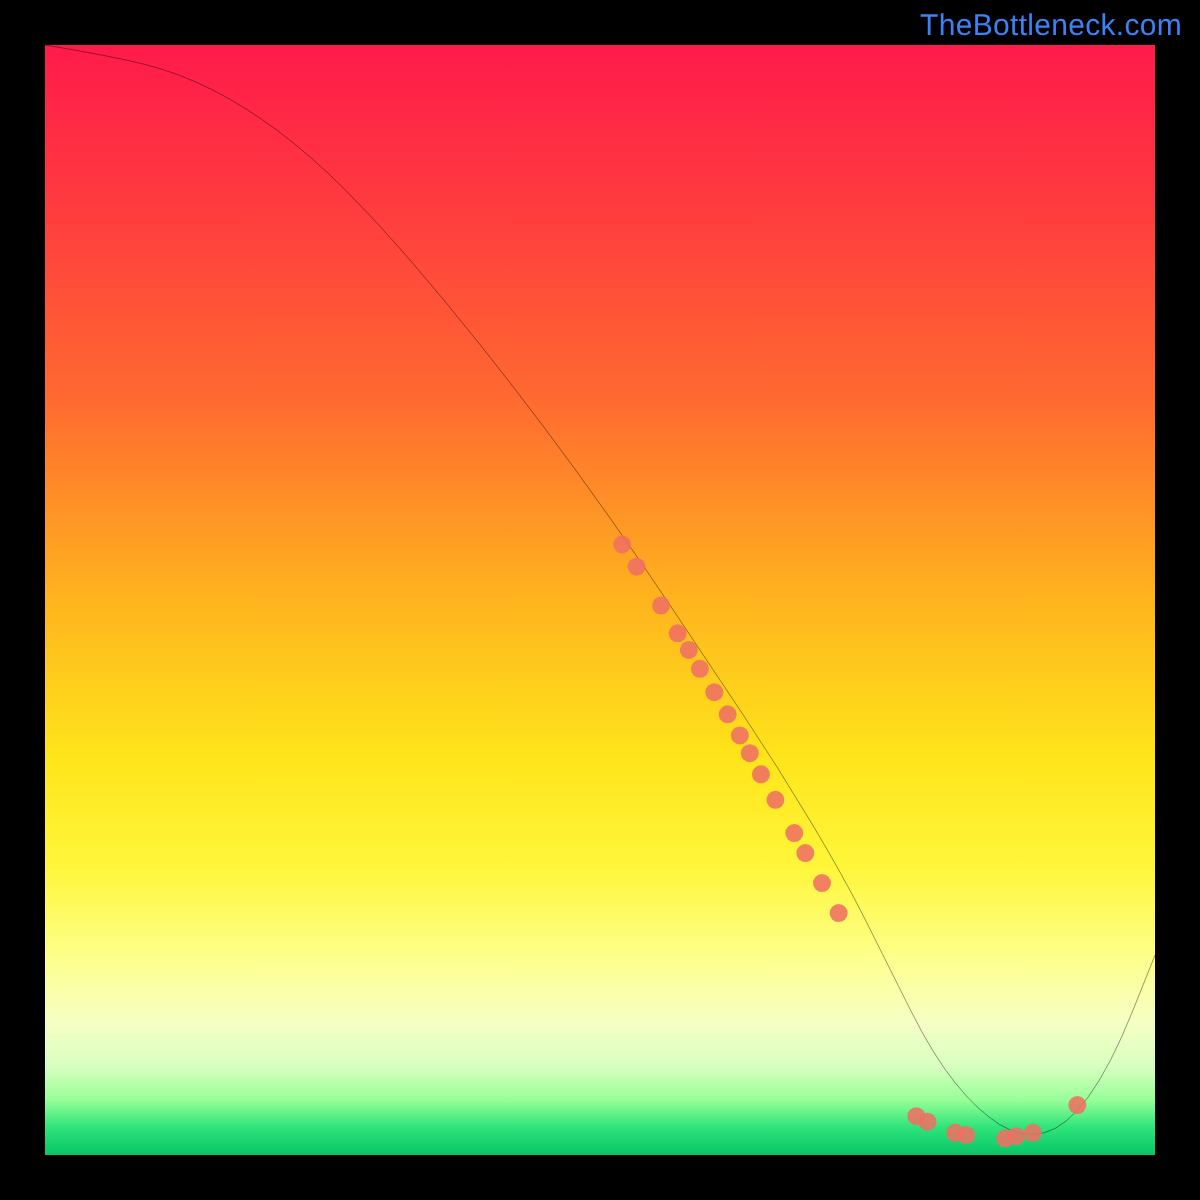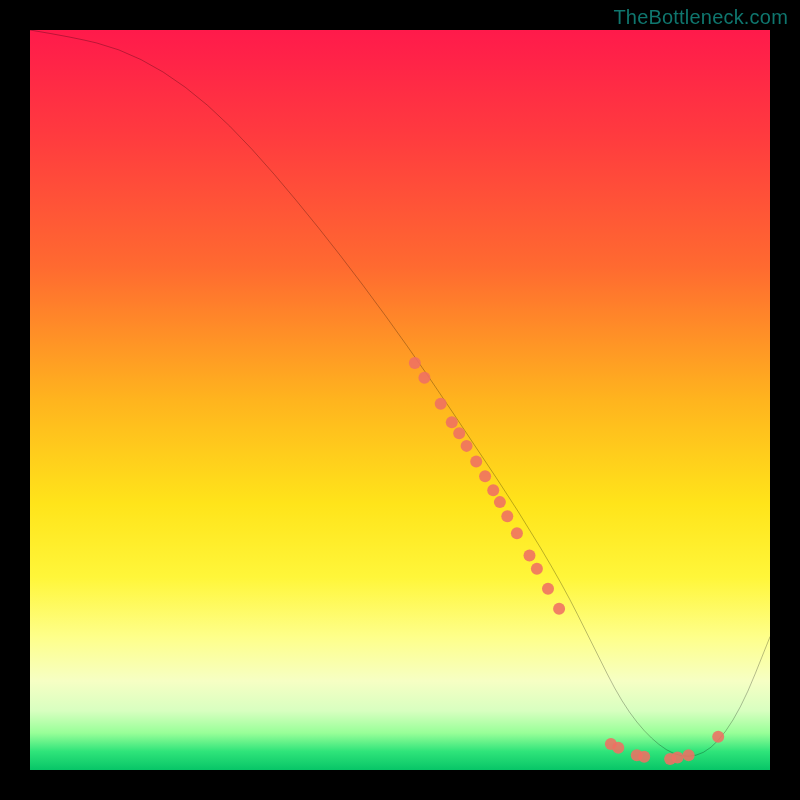--- a/index.html
+++ b/index.html
@@ -44,21 +44,21 @@
     position: absolute;
     inset: 0;
     width: 100%;
     height: 100%;
     overflow: visible;
   }
   .watermark {
     position: absolute;
     top: 6px;
     right: 12px;
-    color: #0f766e;
+    color: #3b82f6;
     font-size: 20px;
     font-weight: 500;
     letter-spacing: 0.2px;
     user-select: none;
   }
 </style>
 </head>
 <body>
 
 <div class="stage">

